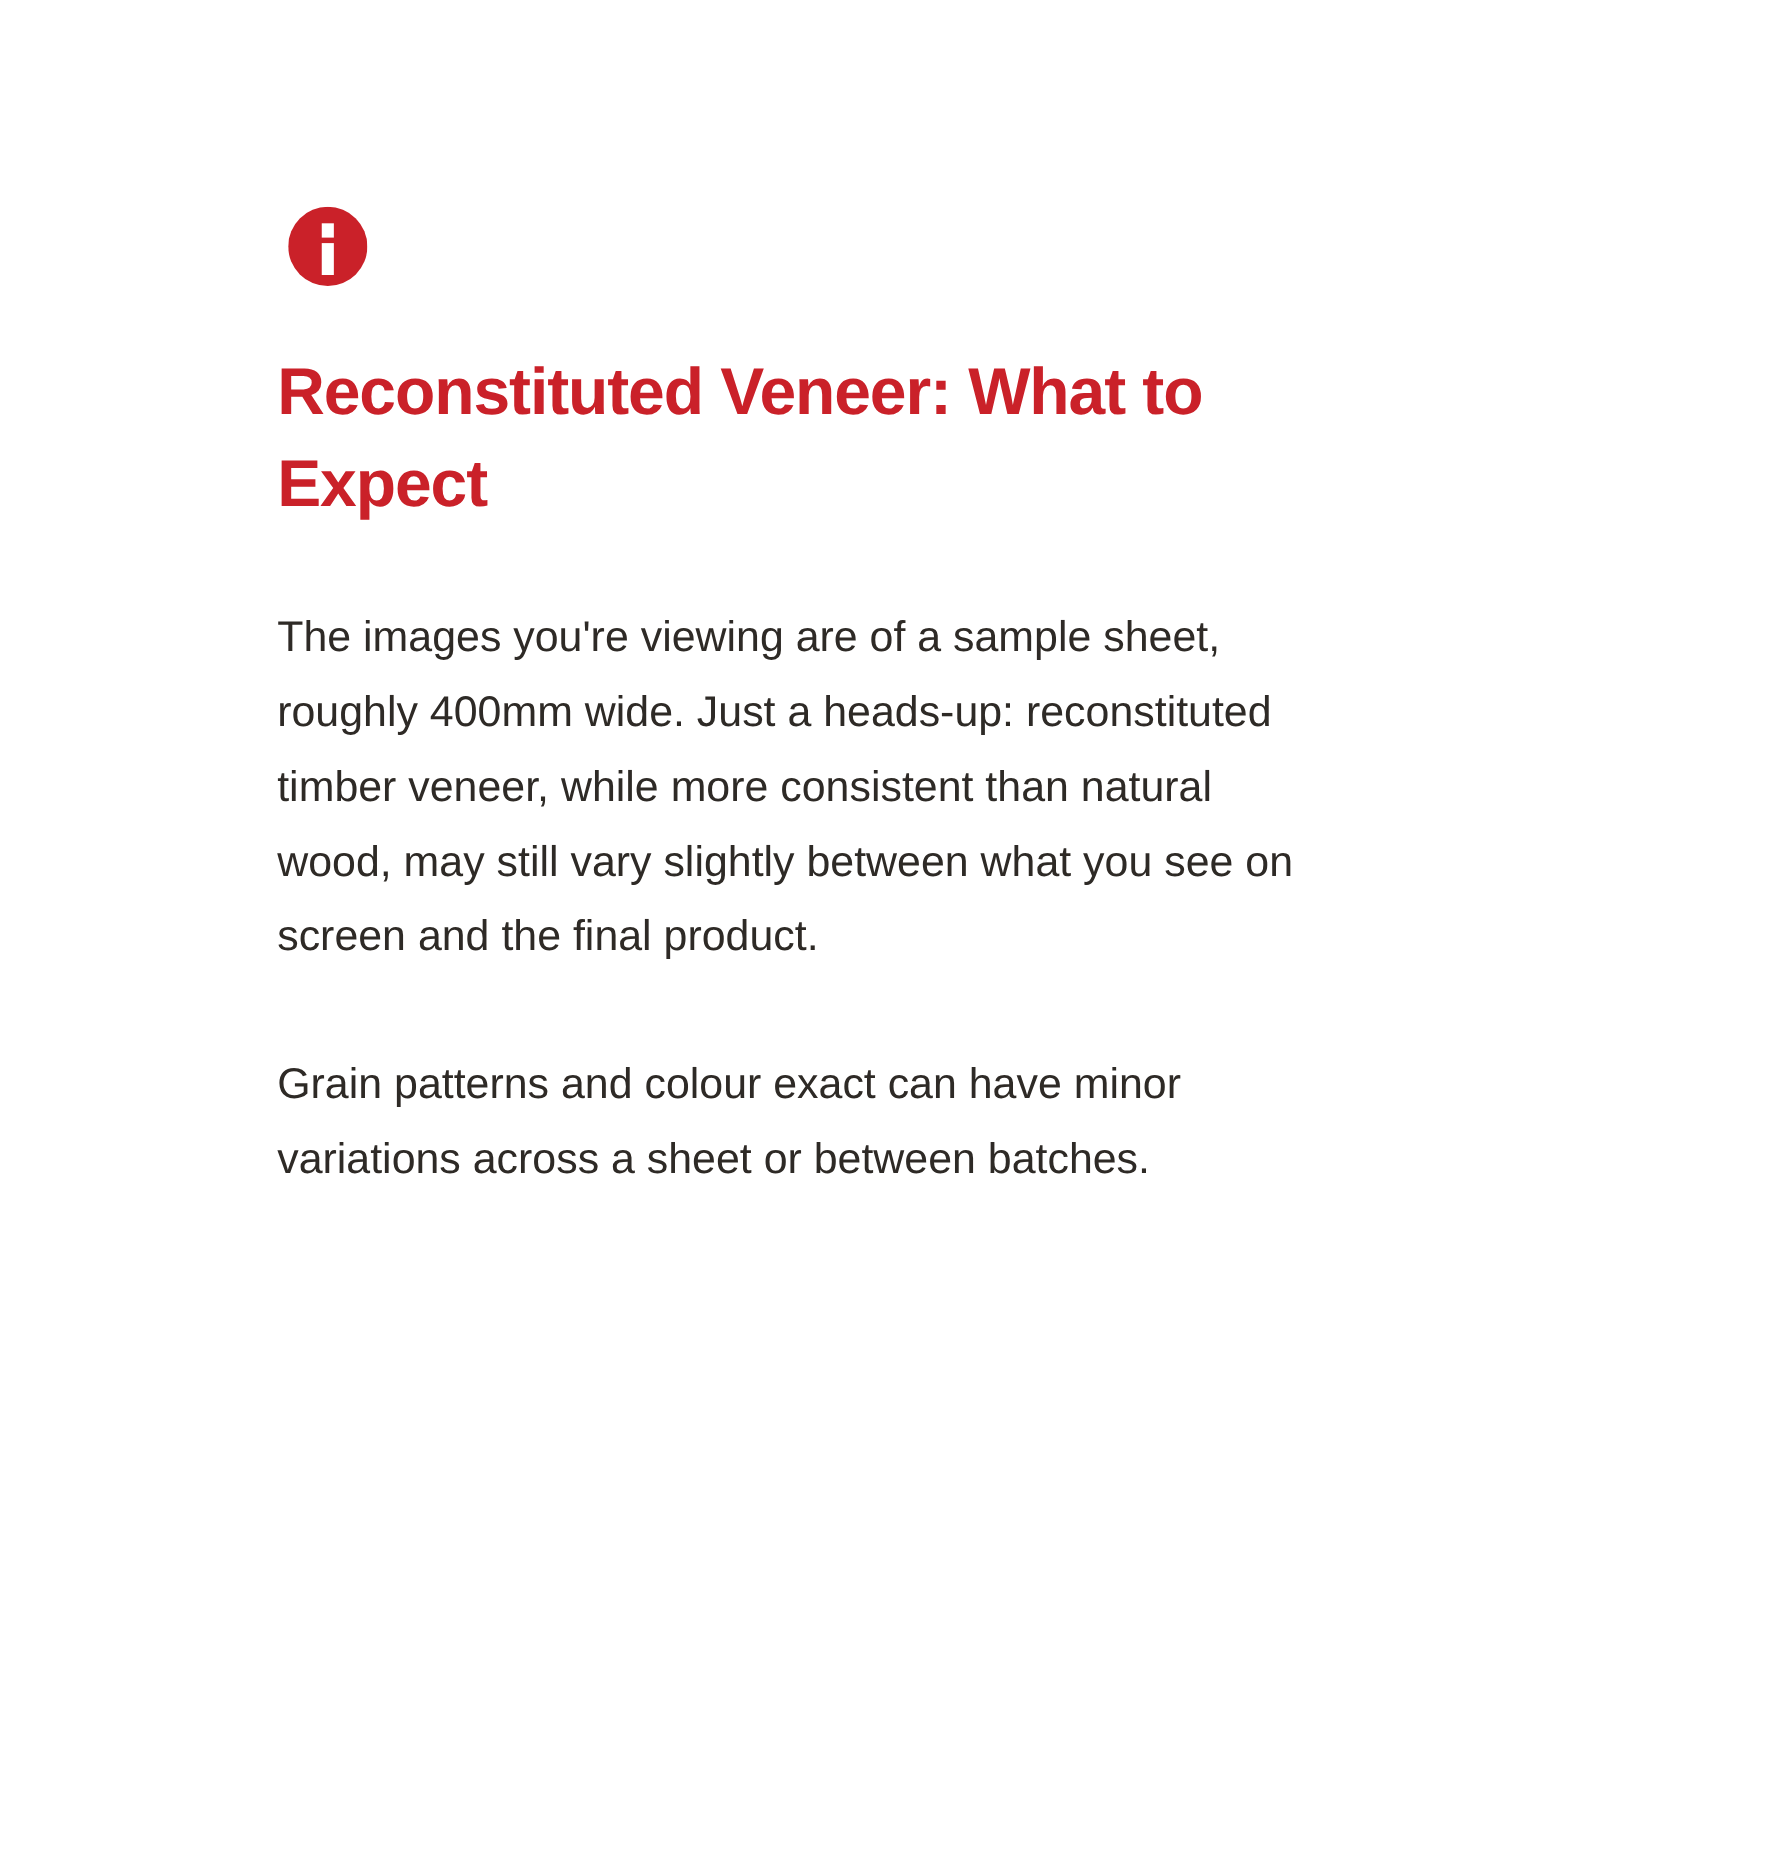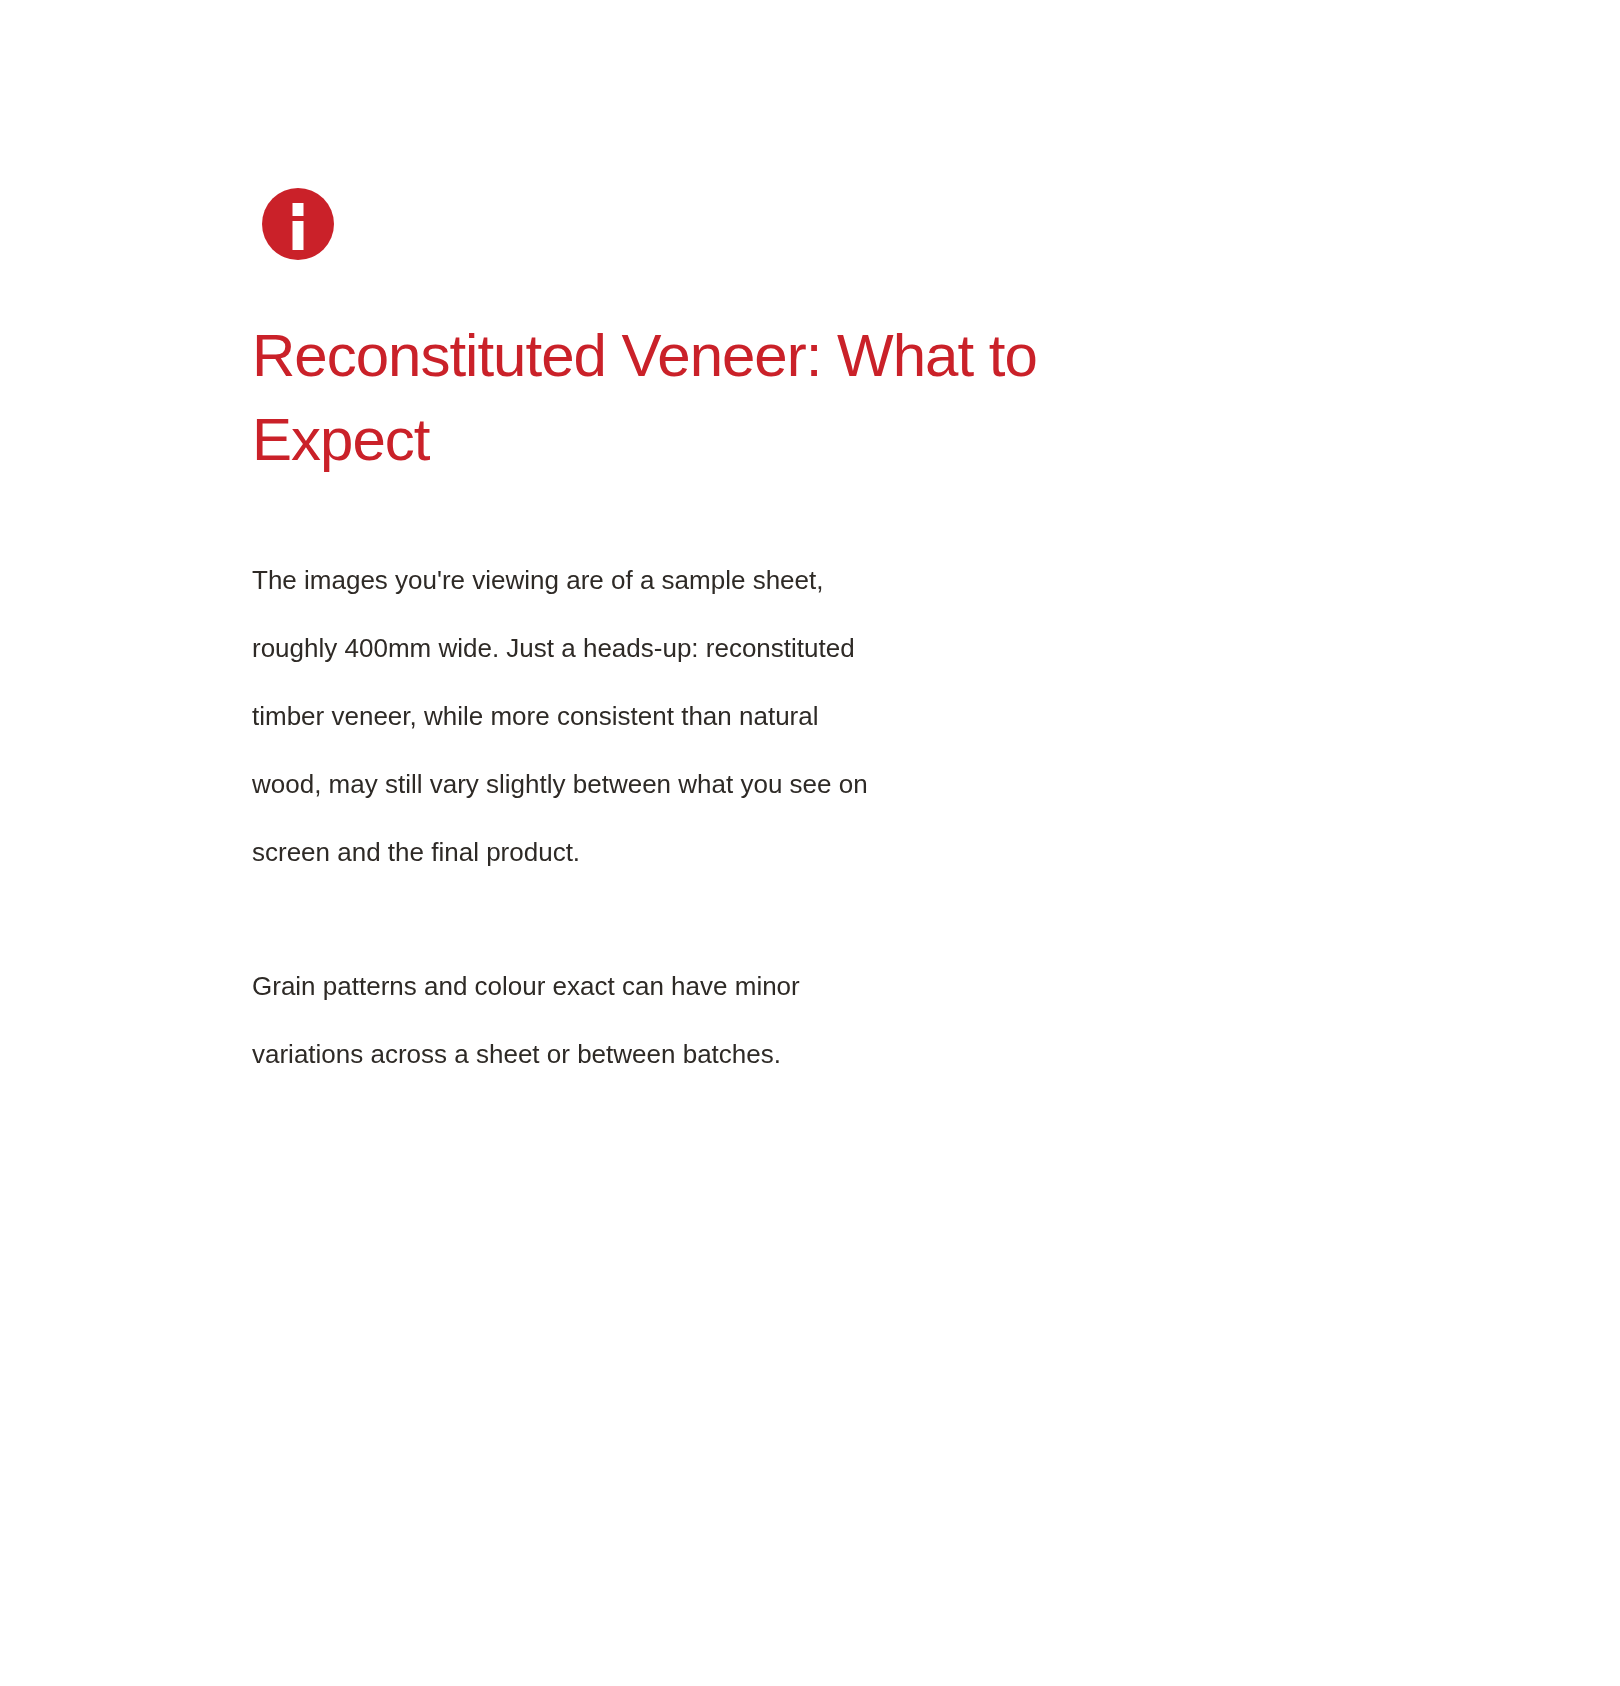--- a/index.html
+++ b/index.html
@@ -32,28 +32,28 @@
     display: block;
     width: 72px;
     height: 72px;
   }
   .icon-bg { fill: var(--accent_red); }
   .icon-glyph { fill: #ffffff; }
   h1.heading {
     margin: 0 0 64px 0;
     font-size: 60px;
     line-height: 84px;
-    font-weight: 400;
+    font-weight: 700;
     letter-spacing: -1px;
     color: var(--accent_red);
     white-space: pre-line;
   }
   p.body-text {
     margin: 0 0 66px 0;
-    font-size: 26px;
+    font-size: 39px;
     line-height: 68px;
     font-weight: 400;
     color: var(--text);
     white-space: pre-line;
   }
   p.body-text:last-child { margin-bottom: 0; }
 </style>
 </head>
 <body>
 

